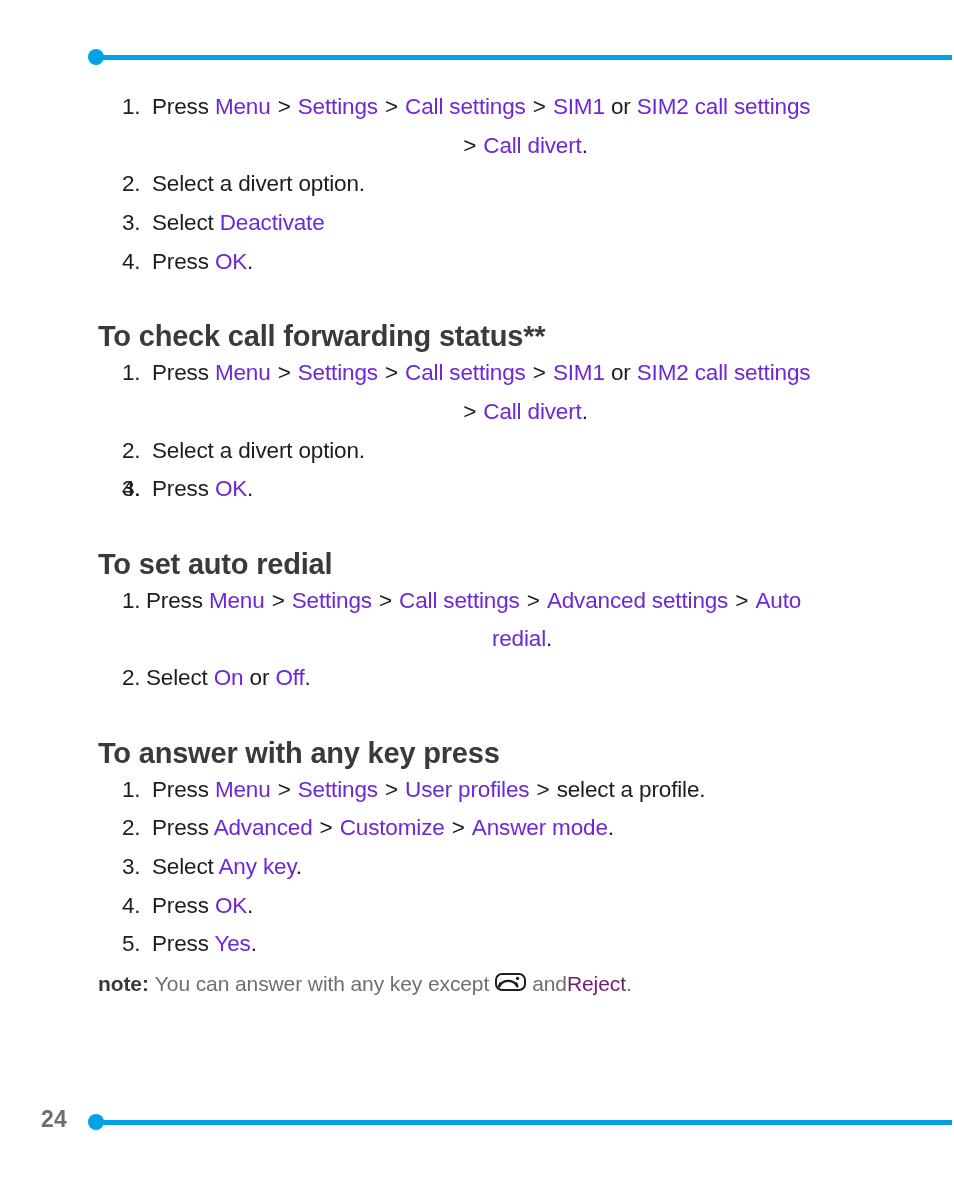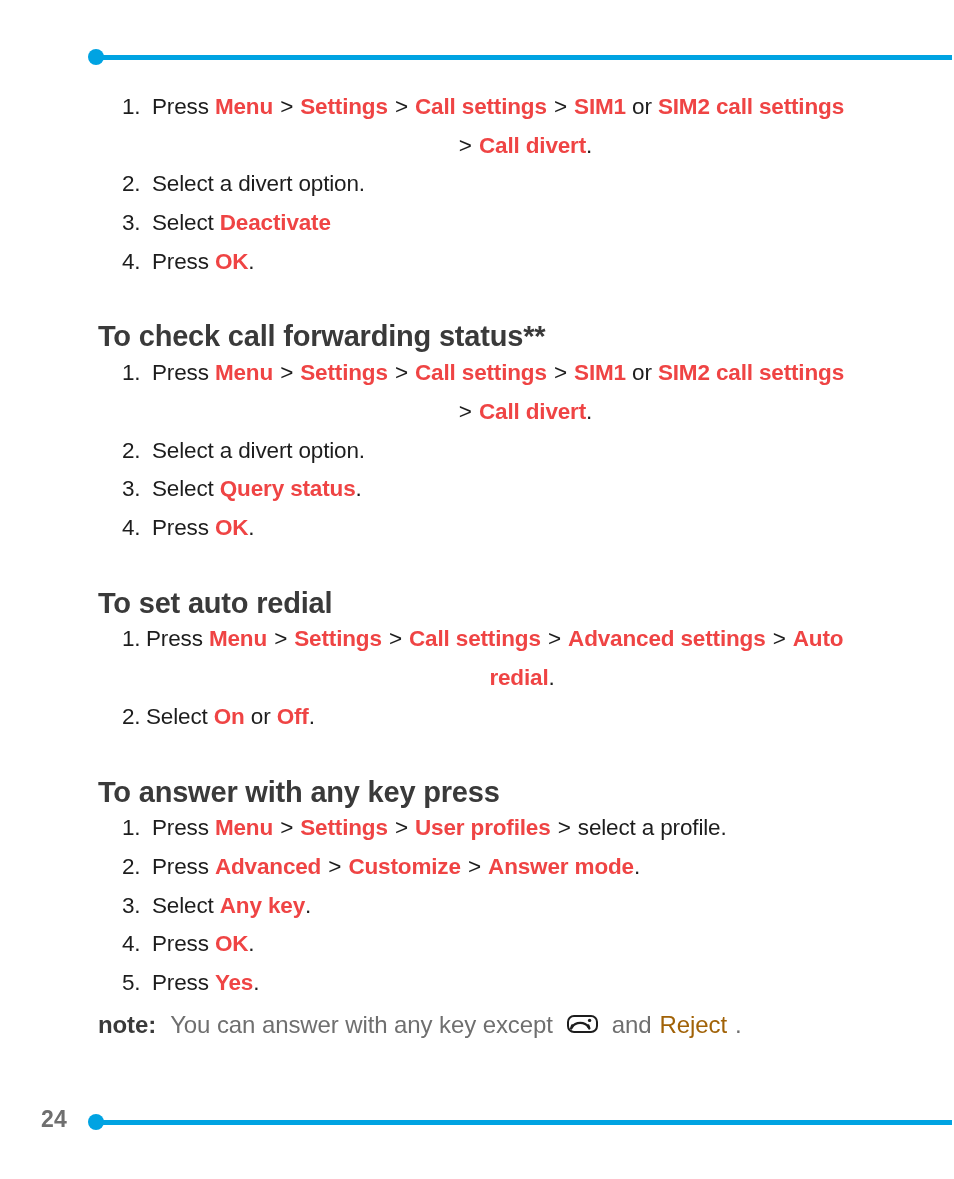--- a/index.html
+++ b/index.html
@@ -108,51 +108,51 @@
   }
 
   
   .cont {
     display: block;
     text-align: center;
   }
 
   
   .k {            
-    color: #ef4444;
-    font-weight: 700;
+    color: #6d28d9;
+    font-weight: 400;
   }
   .gt {           
     color: #1d1d1d;
     font-weight: 400;
     padding: 0 1px;
   }
 
   
   .block { margin: 0; }
   .gap-1 { height: 38px; }
 
   
   .note-line {
-    font-size: 24px;
+    font-size: 21px;
     color: #6f6f6f;
     letter-spacing: -0.1px;
     margin-top: 6px;
     display: flex;
     align-items: baseline;
     flex-wrap: wrap;
-    gap: 8px;
+    gap: 0;
     line-height: 1.3;
   }
   .note-label {
     font-weight: 700;
     color: #3a3a3a;
     margin-right: 6px;
   }
-  .note-line .k { font-weight: 400; color: #a16207; }
+  .note-line .k { font-weight: 400; color: #701a75; }
 
   
   .key-icon {
     display: inline-block;
     width: 31px;
     height: 18px;
     border: 2px solid #1d1d1d;
     border-radius: 7px;
     position: relative;
     margin: 0 6px;
@@ -177,21 +177,21 @@
           <li><span class="num">3.</span><span><span>Select </span><span class="k">Deactivate</span></span></li>
           <li><span class="num">4.</span><span><span>Press </span><span class="k">OK</span><span>.</span></span></li>
         </ol>
       </div>
       <div class="gap-1"></div>
       <div class="block">
         <h2 class="section-heading">To check call forwarding status**</h2>
         <ol class="steps">
           <li><span class="num">1.</span><span><span>Press </span><span class="k">Menu</span><span class="gt"> &gt; </span><span class="k">Settings</span><span class="gt"> &gt; </span><span class="k">Call settings</span><span class="gt"> &gt; </span><span class="k">SIM1</span><span> or </span><span class="k">SIM2 call settings</span></span><span class="cont"><span class="gt"> &gt; </span><span class="k">Call divert</span><span>.</span></span></li>
           <li><span class="num">2.</span><span><span>Select a divert option.</span></span></li>
-          <li><span class="num">3.</span><span><span>Select </span><span class="k">Query status</span><span>.</span></span></li>
+          <li><span class="num">3.</span></li>
           <li><span class="num">4.</span><span><span>Press </span><span class="k">OK</span><span>.</span></span></li>
         </ol>
       </div>
       <div class="gap-1"></div>
       <div class="block">
         <h2 class="section-heading">To set auto redial</h2>
         <ol class="steps tight">
           <li><span class="num">1.</span><span><span>Press </span><span class="k">Menu</span><span class="gt"> &gt; </span><span class="k">Settings</span><span class="gt"> &gt; </span><span class="k">Call settings</span><span class="gt"> &gt; </span><span class="k">Advanced settings</span><span class="gt"> &gt; </span><span class="k">Auto</span></span><span class="cont"><span class="k">redial</span><span>.</span></span></li>
           <li><span class="num">2.</span><span><span>Select </span><span class="k">On</span><span> or </span><span class="k">Off</span><span>.</span></span></li>
         </ol>

